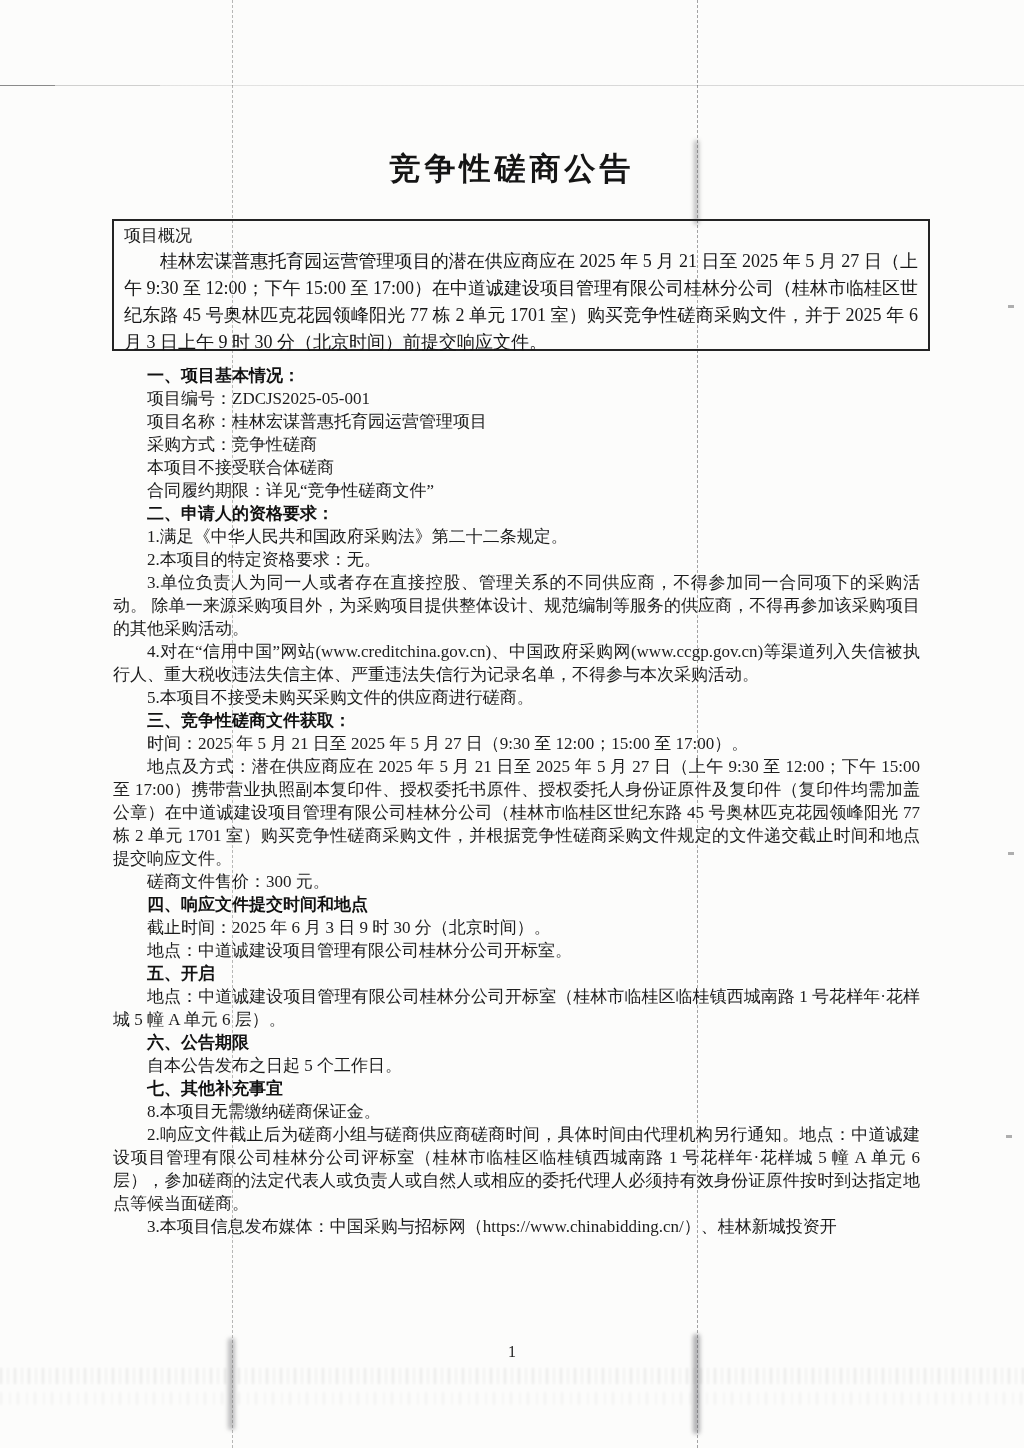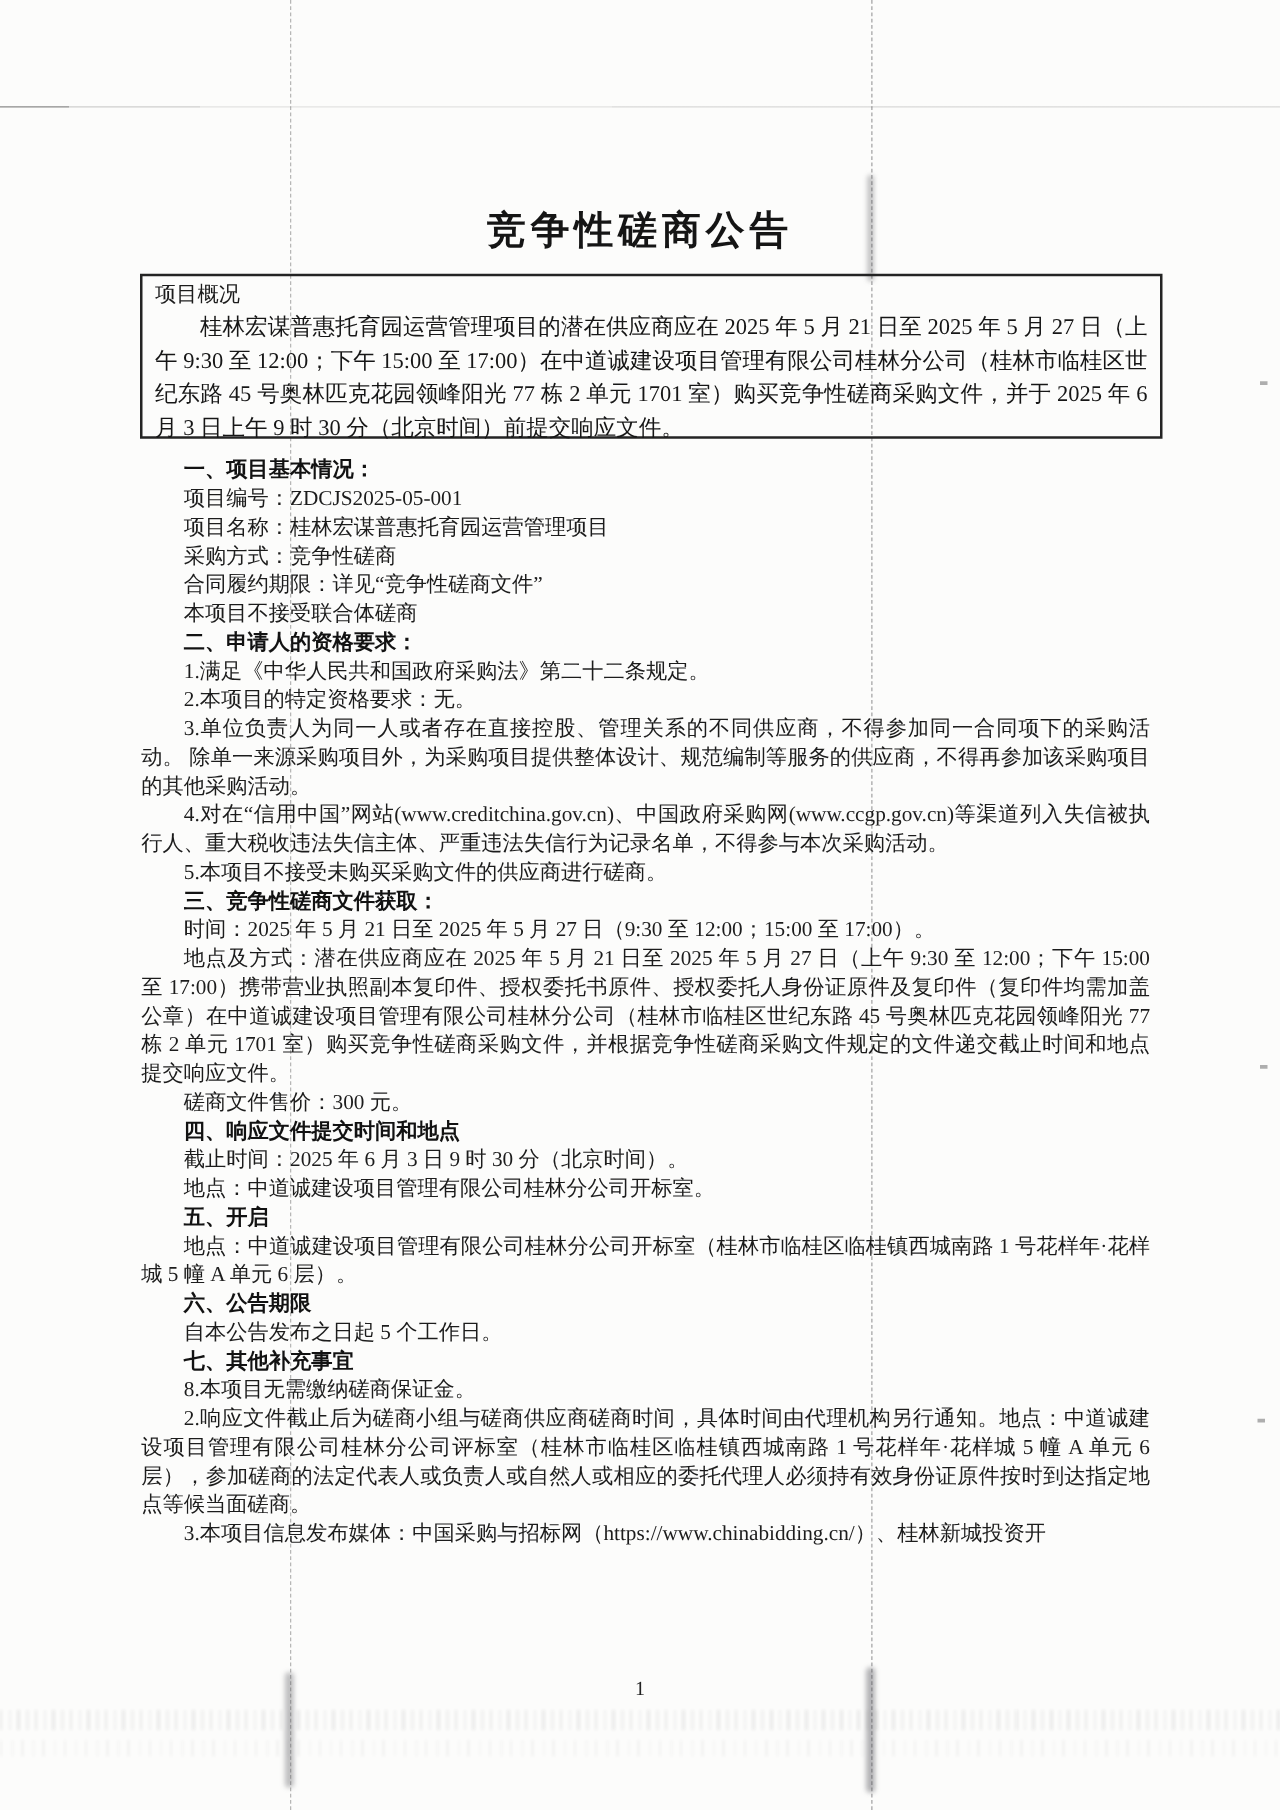--- a/index.html
+++ b/index.html
@@ -31,21 +31,21 @@
   .bleed.r1{top:1368px;height:16px;opacity:.75;
     background:repeating-linear-gradient(90deg,
       rgba(45,45,48,.12) 0 2px, rgba(0,0,0,0) 2px 7px,
       rgba(45,45,48,.07) 7px 9px, rgba(0,0,0,0) 9px 14px);}
   .bleed.r2{top:1392px;height:13px;opacity:.55;
     background:repeating-linear-gradient(90deg,
       rgba(45,45,48,.09) 0 2px, rgba(0,0,0,0) 2px 9px,
       rgba(45,45,48,.05) 9px 11px, rgba(0,0,0,0) 11px 17px);}
   
   .title{
-    position:absolute;top:163px;left:0;width:1024px;margin:0;
+    position:absolute;top:148px;left:0;width:1024px;margin:0;
     text-align:center;font-size:31px;font-weight:bold;letter-spacing:4px;
     font-family:"Liberation Sans","DejaVu Sans",sans-serif;color:#151515;
   }
   .overview-box{
     position:absolute;left:112px;top:219px;width:818px;height:132px;
     border:2px solid #242424;box-sizing:border-box;padding:3px 10px 0 10px;
   }
   .box-heading{
     margin:0;font-size:17px;line-height:24px;
     font-family:"Liberation Sans","DejaVu Sans",sans-serif;color:#1c1c1c;
@@ -90,22 +90,22 @@
   <div class="overview-box">
     <p class="box-heading">项目概况</p>
     <p class="box-body">桂林宏谋普惠托育园运营管理项目的潜在供应商应在 2025 年 5 月 21 日至 2025 年 5 月 27 日（上午 9:30 至 12:00；下午 15:00 至 17:00）在中道诚建设项目管理有限公司桂林分公司（桂林市临桂区世纪东路 45 号奥林匹克花园领峰阳光 77 栋 2 单元 1701 室）购买竞争性磋商采购文件，并于 2025 年 6 月 3 日上午 9 时 30 分（北京时间）前提交响应文件。</p>
   </div>
 
   <div class="body-text">
     <p class="para h">一、项目基本情况：</p>
     <p class="para">项目编号：ZDCJS2025-05-001</p>
     <p class="para">项目名称：桂林宏谋普惠托育园运营管理项目</p>
     <p class="para">采购方式：竞争性磋商</p>
+    <p class="para">本项目不接受联合体磋商</p>
     <p class="para">合同履约期限：详见“竞争性磋商文件”</p>
-    <p class="para">本项目不接受联合体磋商</p>
 
     <p class="para h">二、申请人的资格要求：</p>
     <p class="para">1.满足《中华人民共和国政府采购法》第二十二条规定。</p>
     <p class="para">2.本项目的特定资格要求：无。</p>
     <p class="para">3.单位负责人为同一人或者存在直接控股、管理关系的不同供应商，不得参加同一合同项下的采购活动。 除单一来源采购项目外，为采购项目提供整体设计、规范编制等服务的供应商，不得再参加该采购项目的其他采购活动。</p>
     <p class="para">4.对在“信用中国”网站(www.creditchina.gov.cn)、中国政府采购网(www.ccgp.gov.cn)等渠道列入失信被执行人、重大税收违法失信主体、严重违法失信行为记录名单，不得参与本次采购活动。</p>
     <p class="para">5.本项目不接受未购买采购文件的供应商进行磋商。</p>
 
     <p class="para h">三、竞争性磋商文件获取：</p>
     <p class="para">时间：2025 年 5 月 21 日至 2025 年 5 月 27 日（9:30 至 12:00；15:00 至 17:00）。</p>

